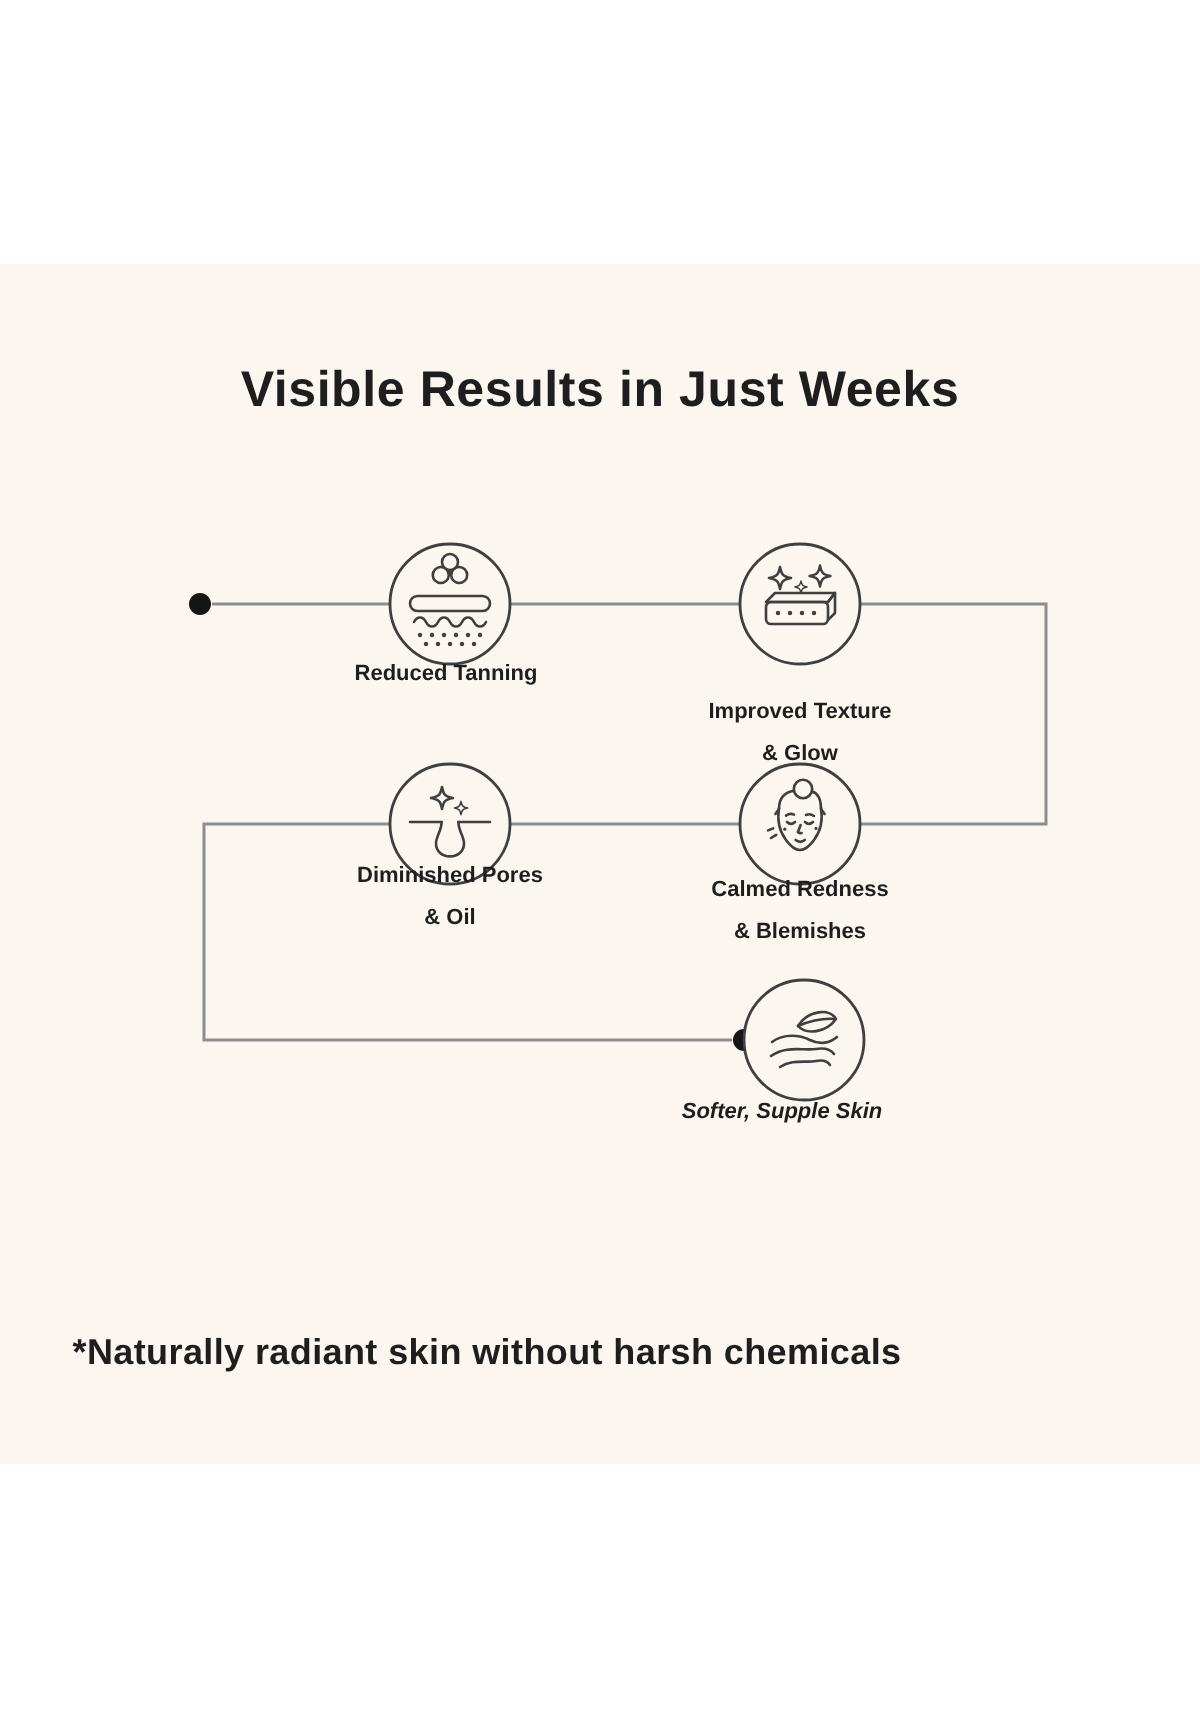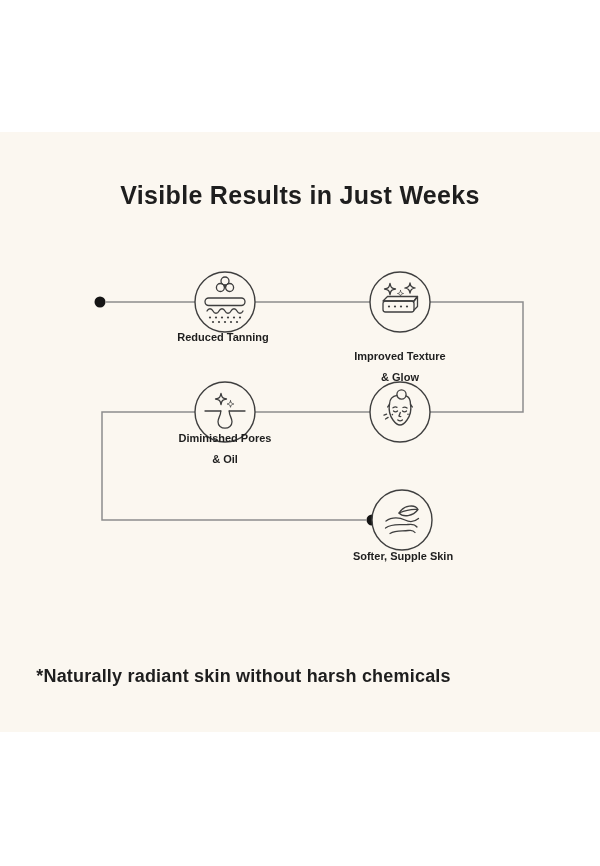--- a/index.html
+++ b/index.html
@@ -31,21 +31,21 @@
     position:absolute; width:200px;
     text-align:center;
     font-size:11px; font-weight:600; line-height:21px;
     color: var(--text-color, #1E1E1E);
     white-space: pre-line;
   }
   .label-1 { left:123px; top:327px; }
   .label-2 { left:300px; top:325px;margin-top:21px; }
   .label-3 { left:125px; top:428px; }
   .label-4 { left:300px; top:435px; }
-  .label-5 { left:303px; top:546px; }
+  .label-5 { left:291px; top:546px;font-style:italic; }
   .footnote {
     position:absolute; left:0; top:666px; width:487px;
     text-align:center;
     font-size:18px; font-weight:700; letter-spacing:0.2px;
     color: var(--text-color, #1E1E1E);
   }
 </style>
 </head>
 <body style="--page-bg: #FFFFFF; --panel-bg: #FBF7F0; --text-color: #1E1E1E; --line-color: #8D8D8D; --dot-color: #151515; --icon-stroke: #3F3F3F;">
 
@@ -139,16 +139,18 @@
       <path d="M-16.5,8 C-9,2.5 0,5.5 6,4.5 C10.5,3.8 13.5,5 15,7"></path>
       <path d="M-12,13.5 C-6,9.5 1,11.5 6,10.5 C9.8,9.8 12,11 13,12.5"></path>
     </g>
   </svg>
 
   <div class="benefit-label label-1">Reduced Tanning</div>
   <div class="benefit-label label-2">Improved Texture
 &amp; Glow</div>
   <div class="benefit-label label-3">Diminished Pores
 &amp; Oil</div>
+  <div class="benefit-label label-4">Calmed Redness
+&amp; Blemishes</div>
   <div class="benefit-label label-5">Softer, Supple Skin</div>
 
   <div class="footnote">*Naturally radiant skin without harsh chemicals</div>
 </div>
 
 </body></html>

